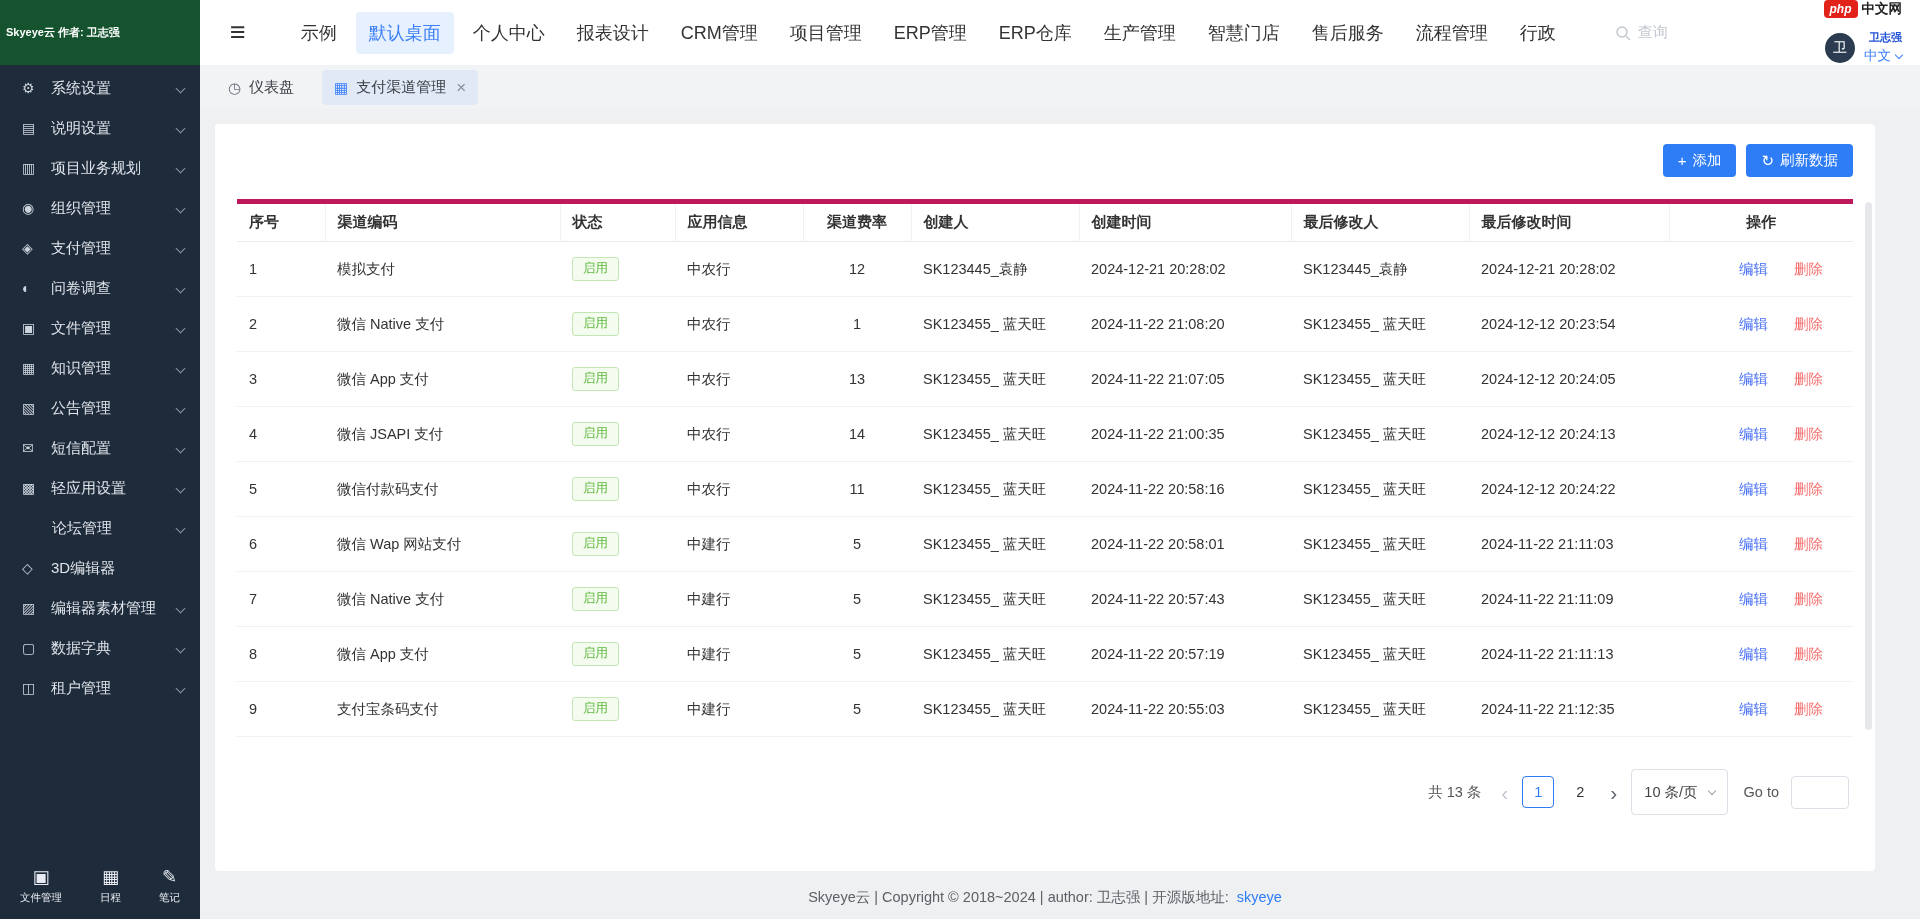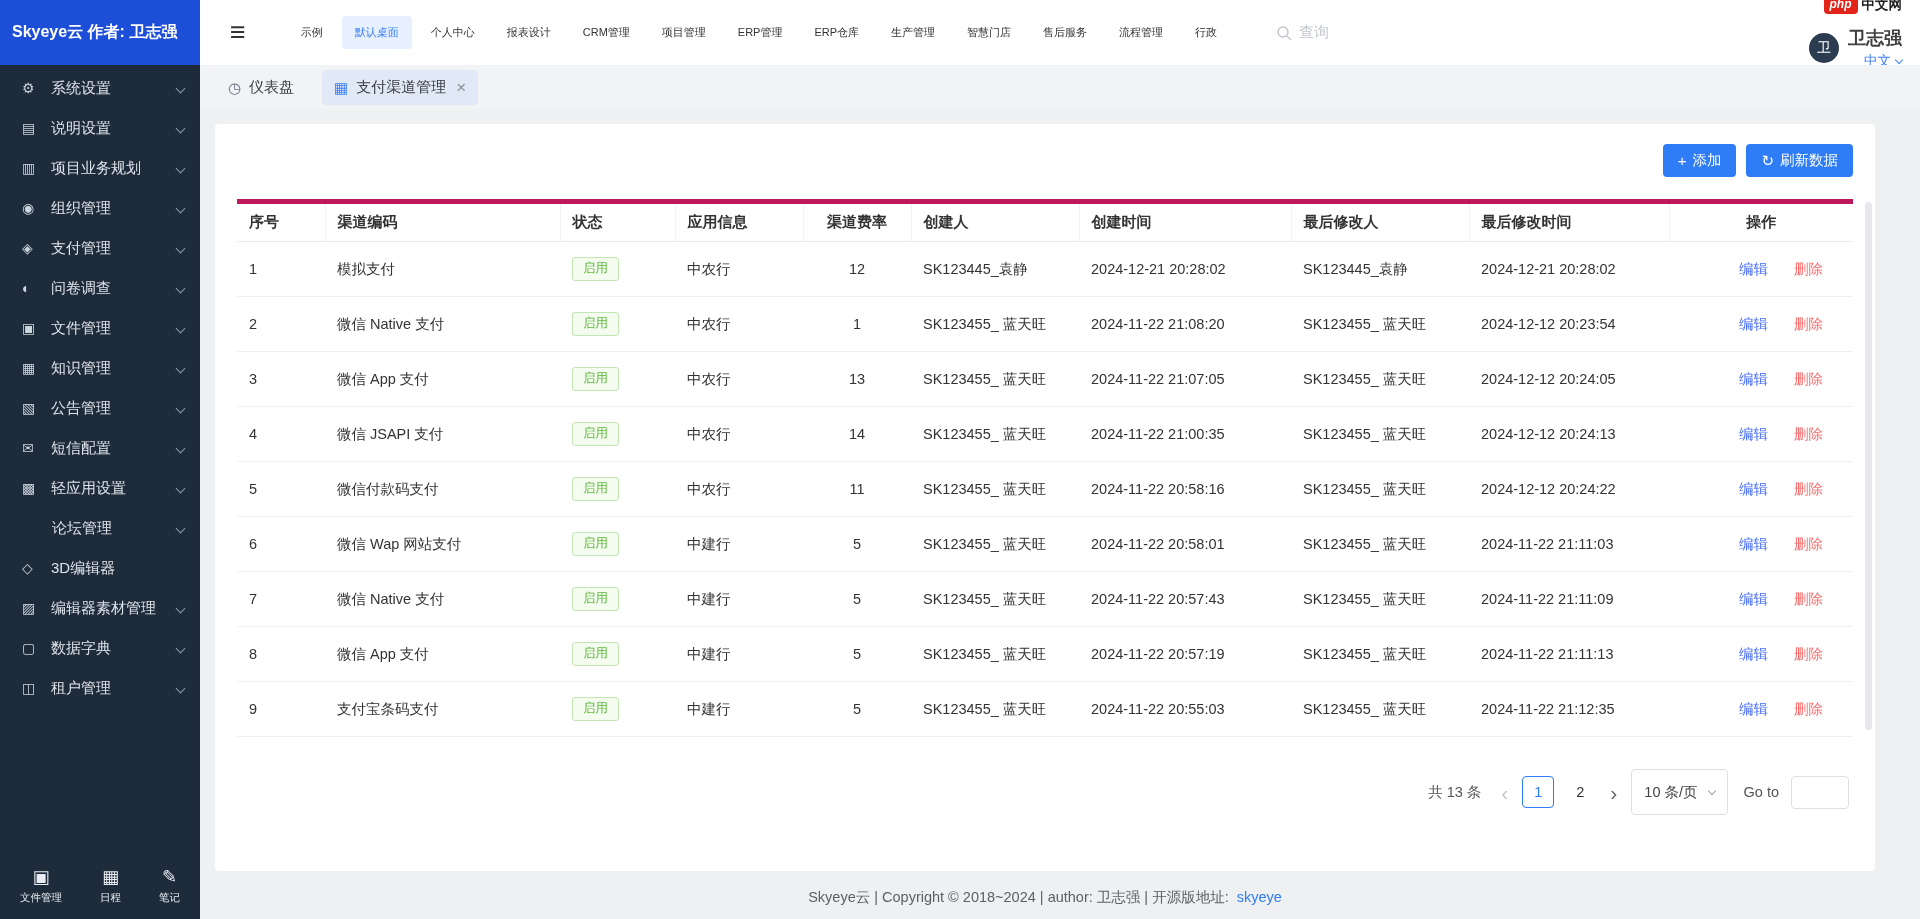--- a/index.html
+++ b/index.html
@@ -2,51 +2,51 @@
 <html><head>
 <meta charset="utf-8">
 <style>
   * { box-sizing: border-box; margin: 0; padding: 0; }
   html, body { width: 1920px; height: 919px; }
   body { font-family: "Liberation Sans", "DejaVu Sans", sans-serif; font-size: 15px; color: #333; background: #eef0f2; overflow: hidden; }
   .app { position: relative; width: 1920px; height: 919px; display: flex; }
 
   
   .sidebar { width: 200px; min-width: 200px; height: 100%; background: #1e2b3a; display: flex; flex-direction: column; }
-  .sidebar-header { height: 65px; min-height: 65px; display: flex; align-items: center; padding: 0 12px; color: #fff; font-size: 16px; font-weight: bold; background: #1d4ed8; white-space: nowrap; }
+  .sidebar-header { height: 65px; min-height: 65px; display: flex; align-items: center; padding: 0 6px; color: #fff; font-size: 11px; font-weight: bold; background: #14532d; white-space: nowrap; }
   .side-menu { padding-top: 3px; }
   .side-item { height: 40px; display: flex; align-items: center; padding: 0 16px 0 22px; color: #dfe3ea; font-size: 15px; cursor: pointer; }
   .side-item .s-icon { width: 19px; margin-right: 10px; font-size: 14px; color: #ccd4de; flex: none; }
   .side-item .s-label { white-space: nowrap; }
   .side-item .chev { margin-left: auto; color: #8d98a8; }
   .side-item.indent { padding-left: 52px; }
   .chev { display: inline-block; width: 7px; height: 7px; border-right: 1.5px solid currentColor; border-bottom: 1.5px solid currentColor; transform: rotate(45deg); flex: none; }
   .side-bottom { margin-top: auto; display: flex; justify-content: space-between; padding: 0 20px 14px; }
   .sb-item { display: flex; flex-direction: column; align-items: center; gap: 5px; color: #e8ecf2; cursor: pointer; }
   .sb-icon { font-size: 18px; line-height: 1; }
   .sb-label { font-size: 10.5px; white-space: nowrap; }
 
   
   .main { flex: 1; display: flex; flex-direction: column; height: 100%; min-width: 0; }
 
   
   .topnav { height: 65px; min-height: 65px; background: #fff; display: flex; align-items: center; padding: 0 18px 0 30px; }
   .hamburger { font-size: 27px; color: #333; margin-right: 42px; cursor: pointer; line-height: 1; }
   .nav-items { display: flex; align-items: center; gap: 6px; }
-  .nav-item { padding: 9px 13px; border-radius: 4px; font-size: 11px; color: #333; cursor: pointer; white-space: nowrap; }
+  .nav-item { padding: 9px 13px; border-radius: 4px; font-size: 18px; color: #333; cursor: pointer; white-space: nowrap; }
   .nav-item.active { background: #e6f0fe; color: #3e80f8; }
   .search { display: flex; align-items: center; gap: 7px; margin-left: 46px; color: #c2c7cf; font-size: 15px; cursor: text; }
   .top-right { margin-left: auto; display: flex; flex-direction: column; align-items: flex-end; gap: 12px; }
   .php-logo { display: flex; align-items: center; gap: 4px; }
   .php-badge { background: #e2231a; color: #fff; font-weight: bold; font-style: italic; font-size: 12px; padding: 2px 6px; border-radius: 4px; line-height: 1.2; }
   .php-text { color: #222; font-weight: bold; font-size: 13.5px; }
   .user-row { display: flex; align-items: center; gap: 9px; }
   .avatar { width: 30px; height: 30px; border-radius: 50%; background: #2b3c50; color: #fff; display: flex; align-items: center; justify-content: center; font-size: 14px; cursor: pointer; }
   .user-col { display: flex; flex-direction: column; align-items: flex-end; gap: 2px; }
-  .user-name { font-size: 18px; font-weight: bold; color: #404040; cursor: pointer; }
+  .user-name { font-size: 11px; font-weight: bold; color: #1d4ed8; cursor: pointer; }
   .lang { display: flex; align-items: center; gap: 5px; color: #3e80f8; font-size: 13.5px; cursor: pointer; }
   .lang .chev { width: 6px; height: 6px; margin-top: -2px; }
 
   
   .tabbar { height: 44px; min-height: 44px; background: #f2f3f5; display: flex; align-items: center; padding: 0 16px; gap: 16px; }
   .tab { display: flex; align-items: center; gap: 8px; padding: 8px 12px; border-radius: 4px; font-size: 15px; color: #3b3f45; cursor: pointer; }
   .tab.active { background: #e1e9f6; }
   .t-icon { font-size: 15px; color: #6b7280; line-height: 1; }
   .tab.active .t-icon { color: #3e80f8; }
   .t-close { color: #8a8f98; font-size: 17px; line-height: 1; margin-left: 2px; cursor: pointer; }

